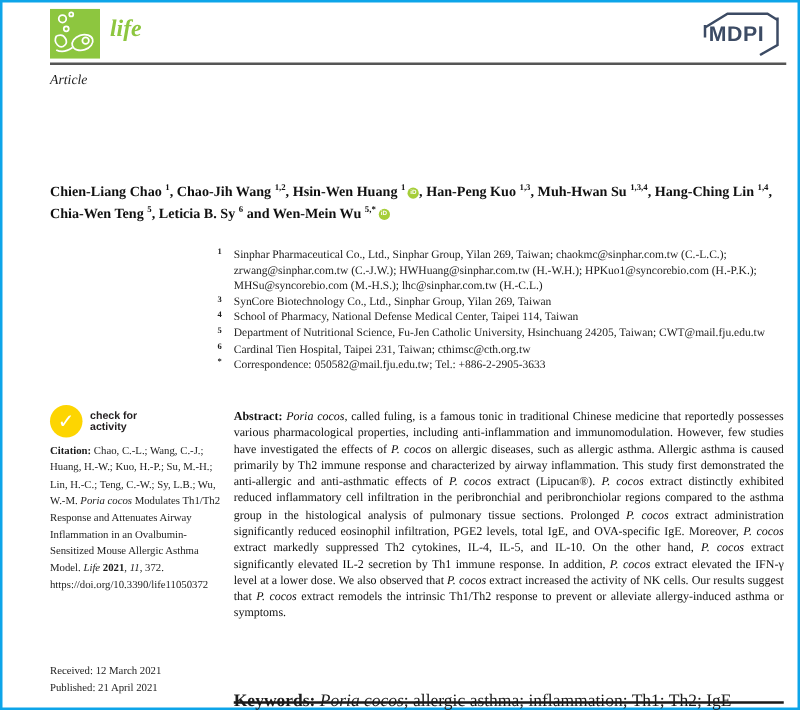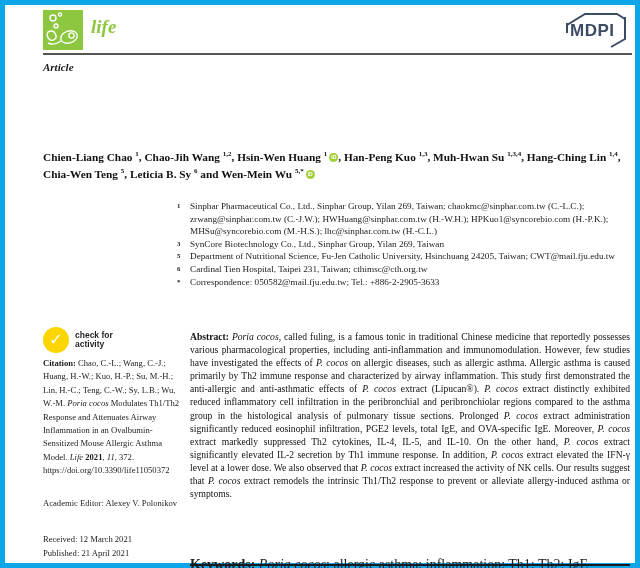--- a/index.html
+++ b/index.html
@@ -2,30 +2,30 @@
 <html><head>
 <meta charset="utf-8">
 <style>
   html,body{margin:0;padding:0;}
   body{
     width:640px;height:568px;position:relative;overflow:hidden;
     background:#ffffff;color:#1c1c1c;
     font-family:"Liberation Serif","DejaVu Serif",serif;
     -webkit-font-smoothing:antialiased;
   }
-  .page{position:absolute;inset:0;border:5px solid #0ea5e9;box-sizing:border-box;background:#fff;}
+  .page{position:absolute;inset:0;border:2px solid #0ea5e9;box-sizing:border-box;background:#fff;}
 
   
   .life-logo{position:absolute;left:38px;top:5px;width:40px;height:40px;}
   .journal-name{position:absolute;left:86px;top:11px;font-size:19px;font-style:italic;font-weight:600;color:#8dc63f;}
   .mdpi-logo{position:absolute;left:556px;top:4px;width:70px;height:40px;}
   .header-rule{position:absolute;left:38px;top:48px;width:589px;height:2px;background:#555;}
 
   
-  .article-type{position:absolute;left:38px;top:56px;font-size:11px;font-style:italic;color:#1c1c1c;font-weight:bold;}
+  .article-type{position:absolute;left:38px;top:56px;font-size:11px;font-style:italic;color:#1c1c1c;}
   .article-title{position:absolute;left:38px;top:68px;width:578px;font-size:19px;font-weight:bold;line-height:23.5px;color:#111;}
   .authors{position:absolute;left:38px;top:144px;width:584px;font-size:11.3px;font-weight:bold;line-height:16.5px;color:#111;}
   .asup{font-size:7px;vertical-align:super;line-height:0;}
   .orcid{
     display:inline-block;width:9px;height:9px;border-radius:50%;
     background:#a6ce39;color:#fff;font-family:"Liberation Sans",sans-serif;
     font-size:5px;font-weight:bold;line-height:9px;text-align:center;
     margin-left:2px;vertical-align:2px;font-style:normal;
   }
 
@@ -94,20 +94,24 @@
   <div class="affiliations">
       <div class="aff-row">
         <span class="aff-marker">1</span>
         <span class="aff-text">Sinphar Pharmaceutical Co., Ltd., Sinphar Group, Yilan 269, Taiwan; chaokmc@sinphar.com.tw (C.-L.C.); zrwang@sinphar.com.tw (C.-J.W.); HWHuang@sinphar.com.tw (H.-W.H.); HPKuo1@syncorebio.com (H.-P.K.); MHSu@syncorebio.com (M.-H.S.); lhc@sinphar.com.tw (H.-C.L.)</span>
       </div>
       <div class="aff-row">
         <span class="aff-marker">3</span>
         <span class="aff-text">SynCore Biotechnology Co., Ltd., Sinphar Group, Yilan 269, Taiwan</span>
       </div>
       <div class="aff-row">
+        <span class="aff-marker">4</span>
+        <span class="aff-text">School of Pharmacy, National Defense Medical Center, Taipei 114, Taiwan</span>
+      </div>
+      <div class="aff-row">
         <span class="aff-marker">5</span>
         <span class="aff-text">Department of Nutritional Science, Fu-Jen Catholic University, Hsinchuang 24205, Taiwan; CWT@mail.fju.edu.tw</span>
       </div>
       <div class="aff-row">
         <span class="aff-marker">6</span>
         <span class="aff-text">Cardinal Tien Hospital, Taipei 231, Taiwan; cthimsc@cth.org.tw</span>
       </div>
       <div class="aff-row">
         <span class="aff-marker">*</span>
         <span class="aff-text">Correspondence: 050582@mail.fju.edu.tw; Tel.: +886-2-2905-3633</span>
@@ -116,21 +120,20 @@
 
   <div class="badge">
     <div class="badge-circle">✓</div>
     <div class="badge-text">
       <div>check for</div>
       <div>activity</div>
     </div>
   </div>
 
   <div class="citation"><span class="seg-b">Citation: </span><span>Chao, C.-L.; Wang, C.-J.; Huang, H.-W.; Kuo, H.-P.; Su, M.-H.; Lin, H.-C.; Teng, C.-W.; Sy, L.B.; Wu, W.-M. </span><span class="seg-i">Poria cocos</span><span> Modulates Th1/Th2 Response and Attenuates Airway Inflammation in an Ovalbumin-Sensitized Mouse Allergic Asthma Model. </span><span class="seg-i">Life </span><span class="seg-b">2021</span><span>, </span><span class="seg-i">11</span><span>, 372. https://doi.org/10.3390/life11050372</span></div>
-  <div class="acad-editor">Academic Editor: Alexey V. Polonikov</div>
   <div class="dates">
     <div>Received: 12 March 2021</div>
     <div>Published: 21 April 2021</div>
   </div>
 
   <div class="abstract"><span class="seg-b">Abstract: </span><span class="seg-i">Poria cocos</span><span>, called fuling, is a famous tonic in traditional Chinese medicine that reportedly possesses various pharmacological properties, including anti-inflammation and immunomodulation. However, few studies have investigated the effects of </span><span class="seg-i">P. cocos</span><span> on allergic diseases, such as allergic asthma. Allergic asthma is caused primarily by Th2 immune response and characterized by airway inflammation. This study first demonstrated the anti-allergic and anti-asthmatic effects of </span><span class="seg-i">P. cocos</span><span> extract (Lipucan®). </span><span class="seg-i">P. cocos</span><span> extract distinctly exhibited reduced inflammatory cell infiltration in the peribronchial and peribronchiolar regions compared to the asthma group in the histological analysis of pulmonary tissue sections. Prolonged </span><span class="seg-i">P. cocos</span><span> extract administration significantly reduced eosinophil infiltration, PGE2 levels, total IgE, and OVA-specific IgE. Moreover, </span><span class="seg-i">P. cocos</span><span> extract markedly suppressed Th2 cytokines, IL-4, IL-5, and IL-10. On the other hand, </span><span class="seg-i">P. cocos</span><span> extract significantly elevated IL-2 secretion by Th1 immune response. In addition, </span><span class="seg-i">P. cocos</span><span> extract elevated the IFN-γ level at a lower dose. We also observed that </span><span class="seg-i">P. cocos</span><span> extract increased the activity of NK cells. Our results suggest that </span><span class="seg-i">P. cocos</span><span> extract remodels the intrinsic Th1/Th2 response to prevent or alleviate allergy-induced asthma or symptoms.</span></div>
   <div class="keywords"><span class="seg-b">Keywords: </span><span class="seg-i">Poria cocos</span><span>; allergic asthma; inflammation; Th1; Th2; IgE</span></div>
   <div class="bottom-rule"></div>
 
 </div>

